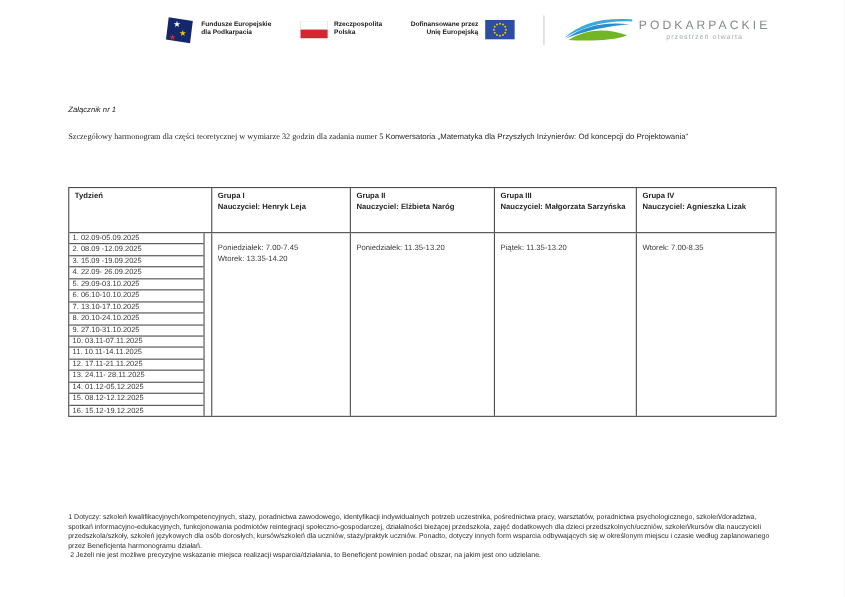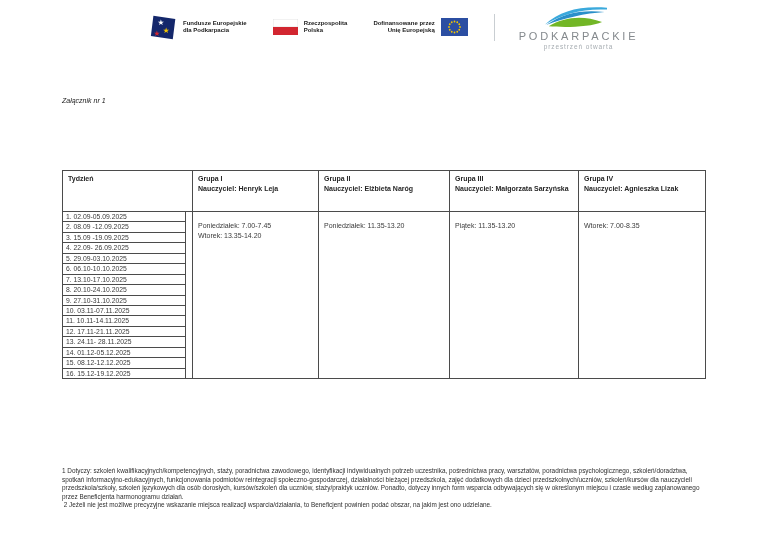--- a/index.html
+++ b/index.html
@@ -9,21 +9,21 @@
   }
 
   
   .logos { position:absolute; left:150px; top:10px; height:34px; display:flex; align-items:center; }
   .logo { display:flex; align-items:center; }
   .logo-text { font-size:6px; font-weight:bold; line-height:7.5px; color:#1a1a1a; margin-left:6px; }
   .logo-text.right { text-align:right; margin-left:0; margin-right:6px; }
   .logo-pl { margin-left:26px; }
   .logo-eu { margin-left:26px; }
   .vdivider { width:1px; height:27px; background:#c9ced2; margin:0 18px 0 26px; }
-  .podk { display:flex; align-items:center;flex-direction:column; }
+  .podk { display:flex; align-items:center; }
   .podk-block { margin-left:6px; text-align:center; }
   .podk-name { font-size:11px; letter-spacing:2.8px; color:#84898d; white-space:nowrap; }
   .podk-tag { font-size:6.5px; letter-spacing:0.9px; color:#a6acb1; margin-top:1px; }
 
   
   .attachment { position:absolute; left:62px; top:97px; font-size:7px; font-style:italic; color:#222; }
   .intro { position:absolute; left:62px; top:119px; width:690px; font-size:7.5px; color:#1f1f1f; line-height:10px; }
   .intro .serif { font-family:"Liberation Serif", serif; }
   .intro .sans { font-family:"Liberation Sans", sans-serif; font-size:7.1px; }
 
@@ -115,20 +115,23 @@
       </svg>
       <div class="podk-block">
         <div class="podk-name">PODKARPACKIE</div>
         <div class="podk-tag">przestrzeń otwarta</div>
       </div>
     </div>
   </div>
 
   <div class="attachment">Załącznik nr 1</div>
 
+  <div class="intro">
+    <span class="serif">Szczegółowy harmonogram dla części teoretycznej w wymiarze 32 godzin dla zadania numer 5 </span><span class="sans">Konwersatoria „Matematyka dla Przyszłych Inżynierów: Od koncepcji do Projektowania"</span>
+  </div>
 
   <div class="tbl">
     <div class="trow thead">
       <div class="hc c0 bordr">
         <div>Tydzień</div>
       </div>
       <div class="hc c1 bordr">
         <div>Grupa I</div>
         <div>Nauczyciel: Henryk Leja</div>
       </div>

